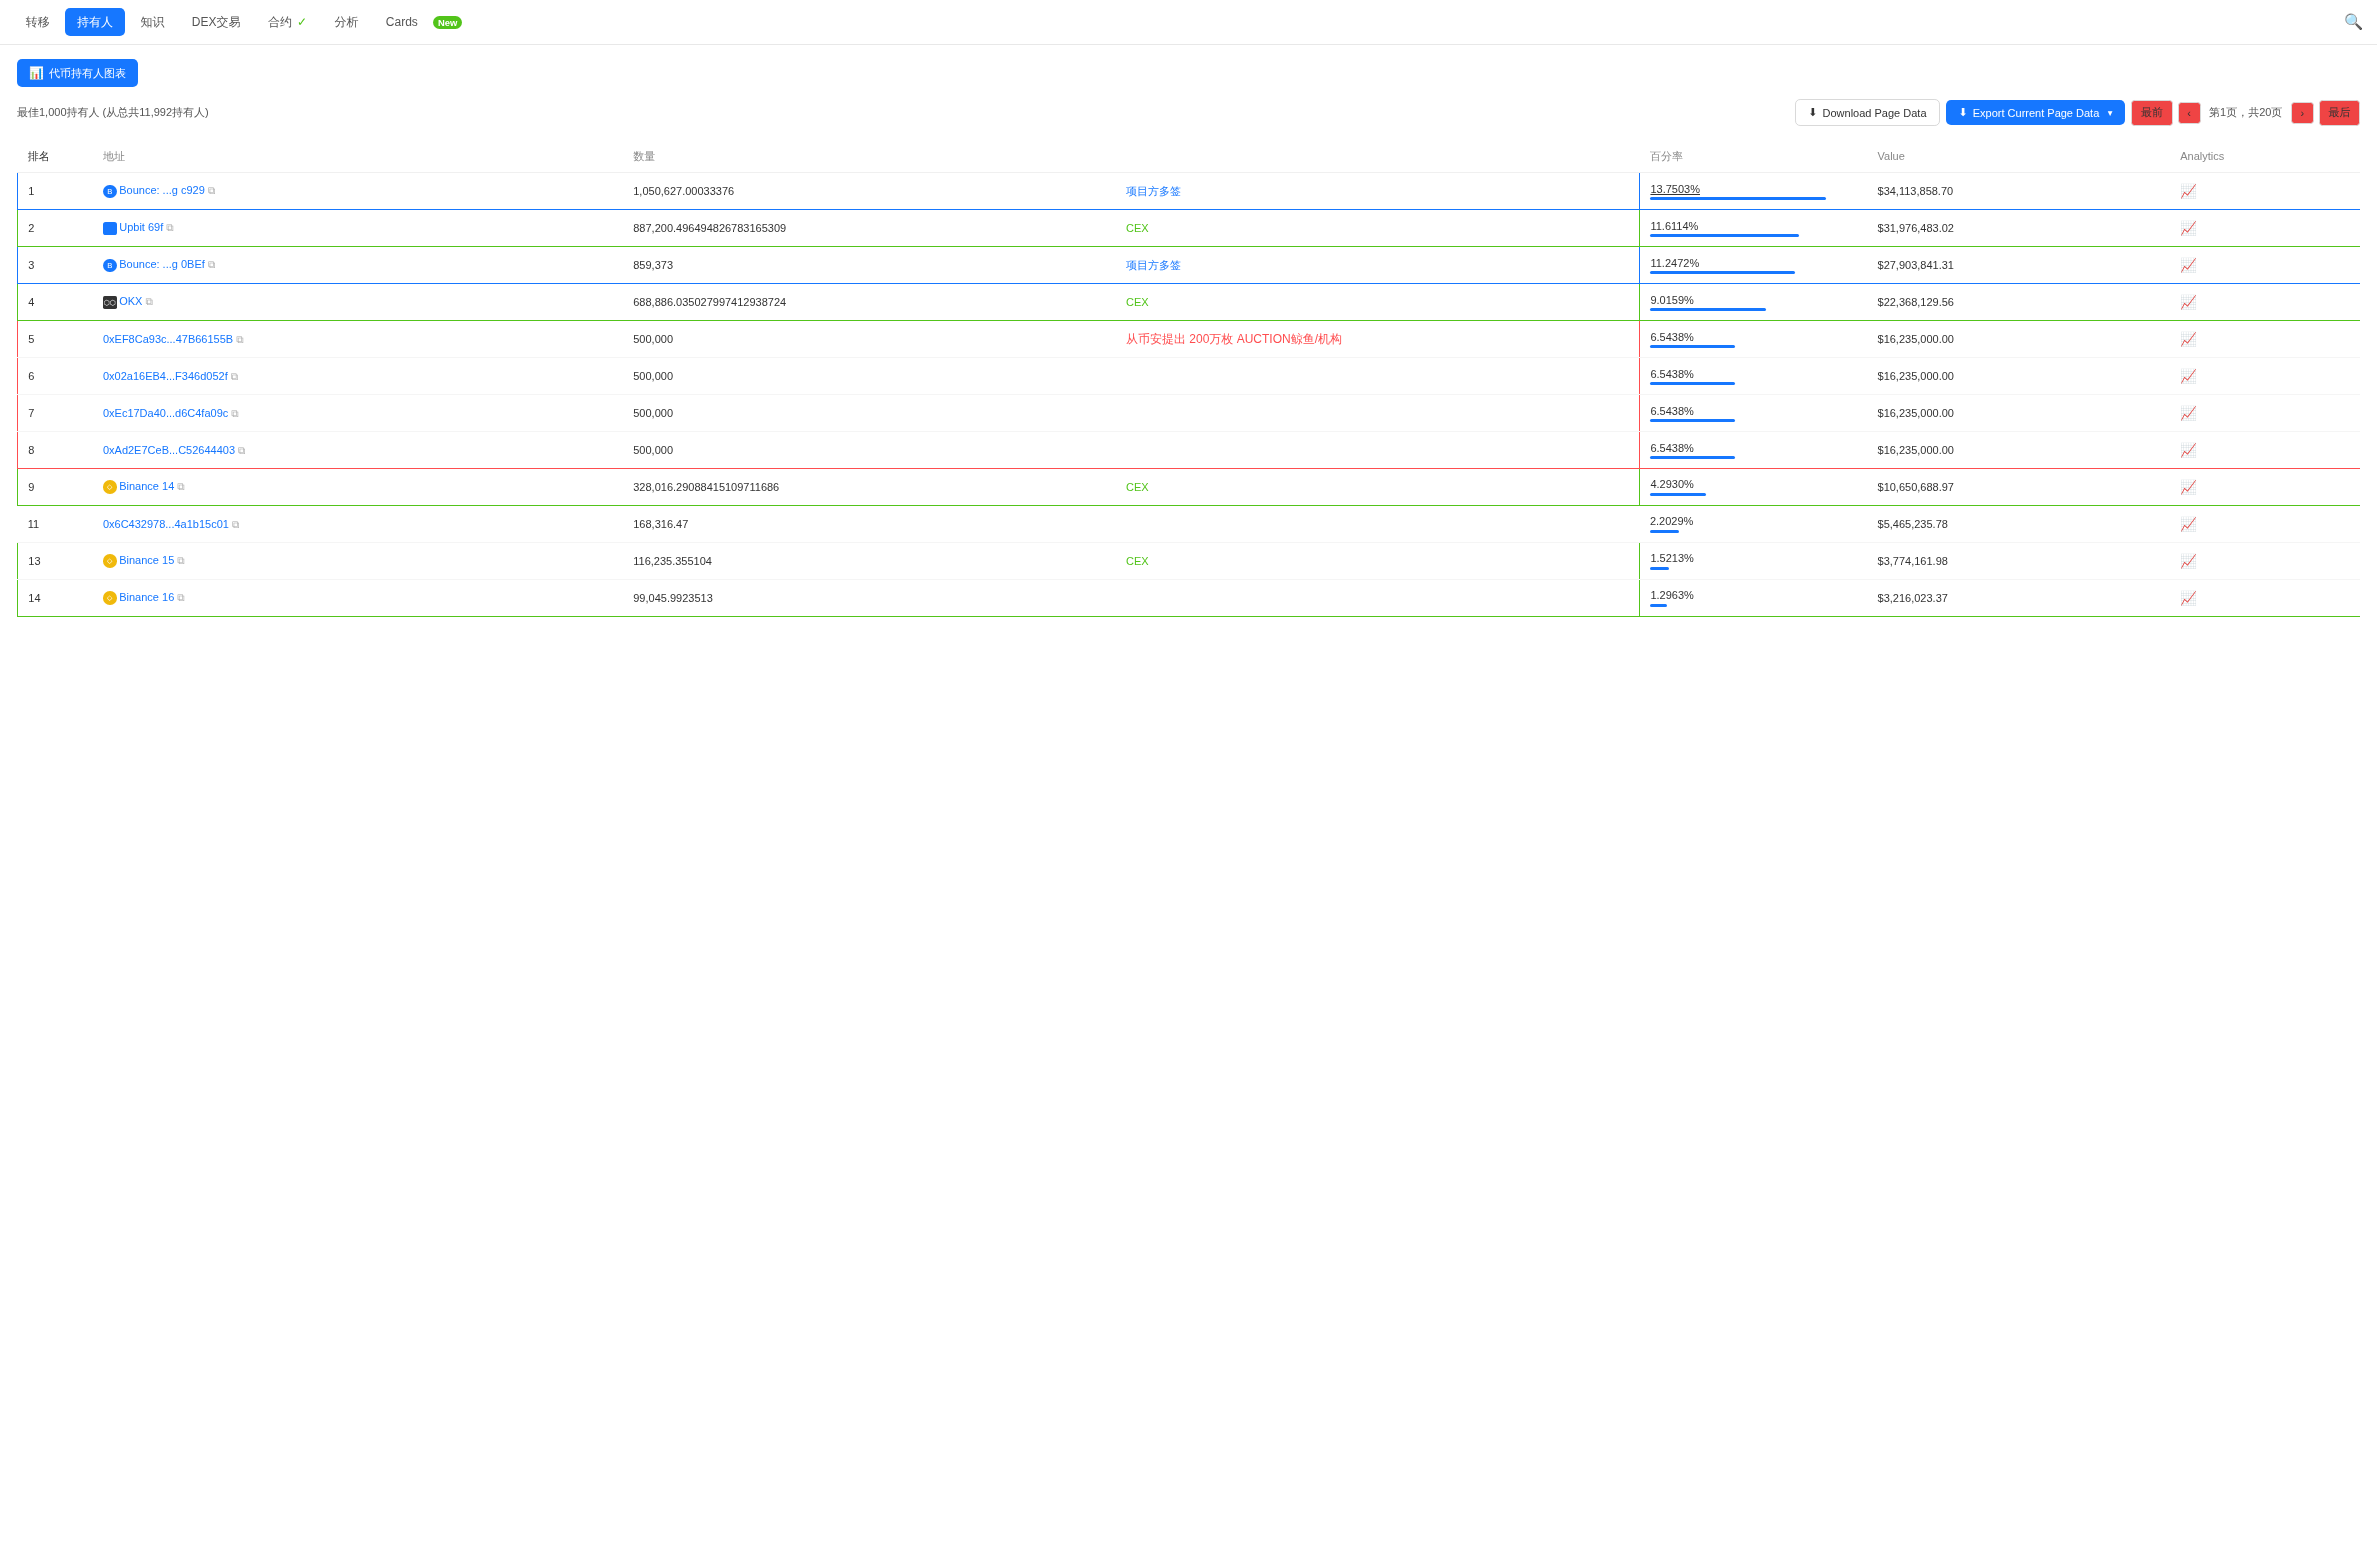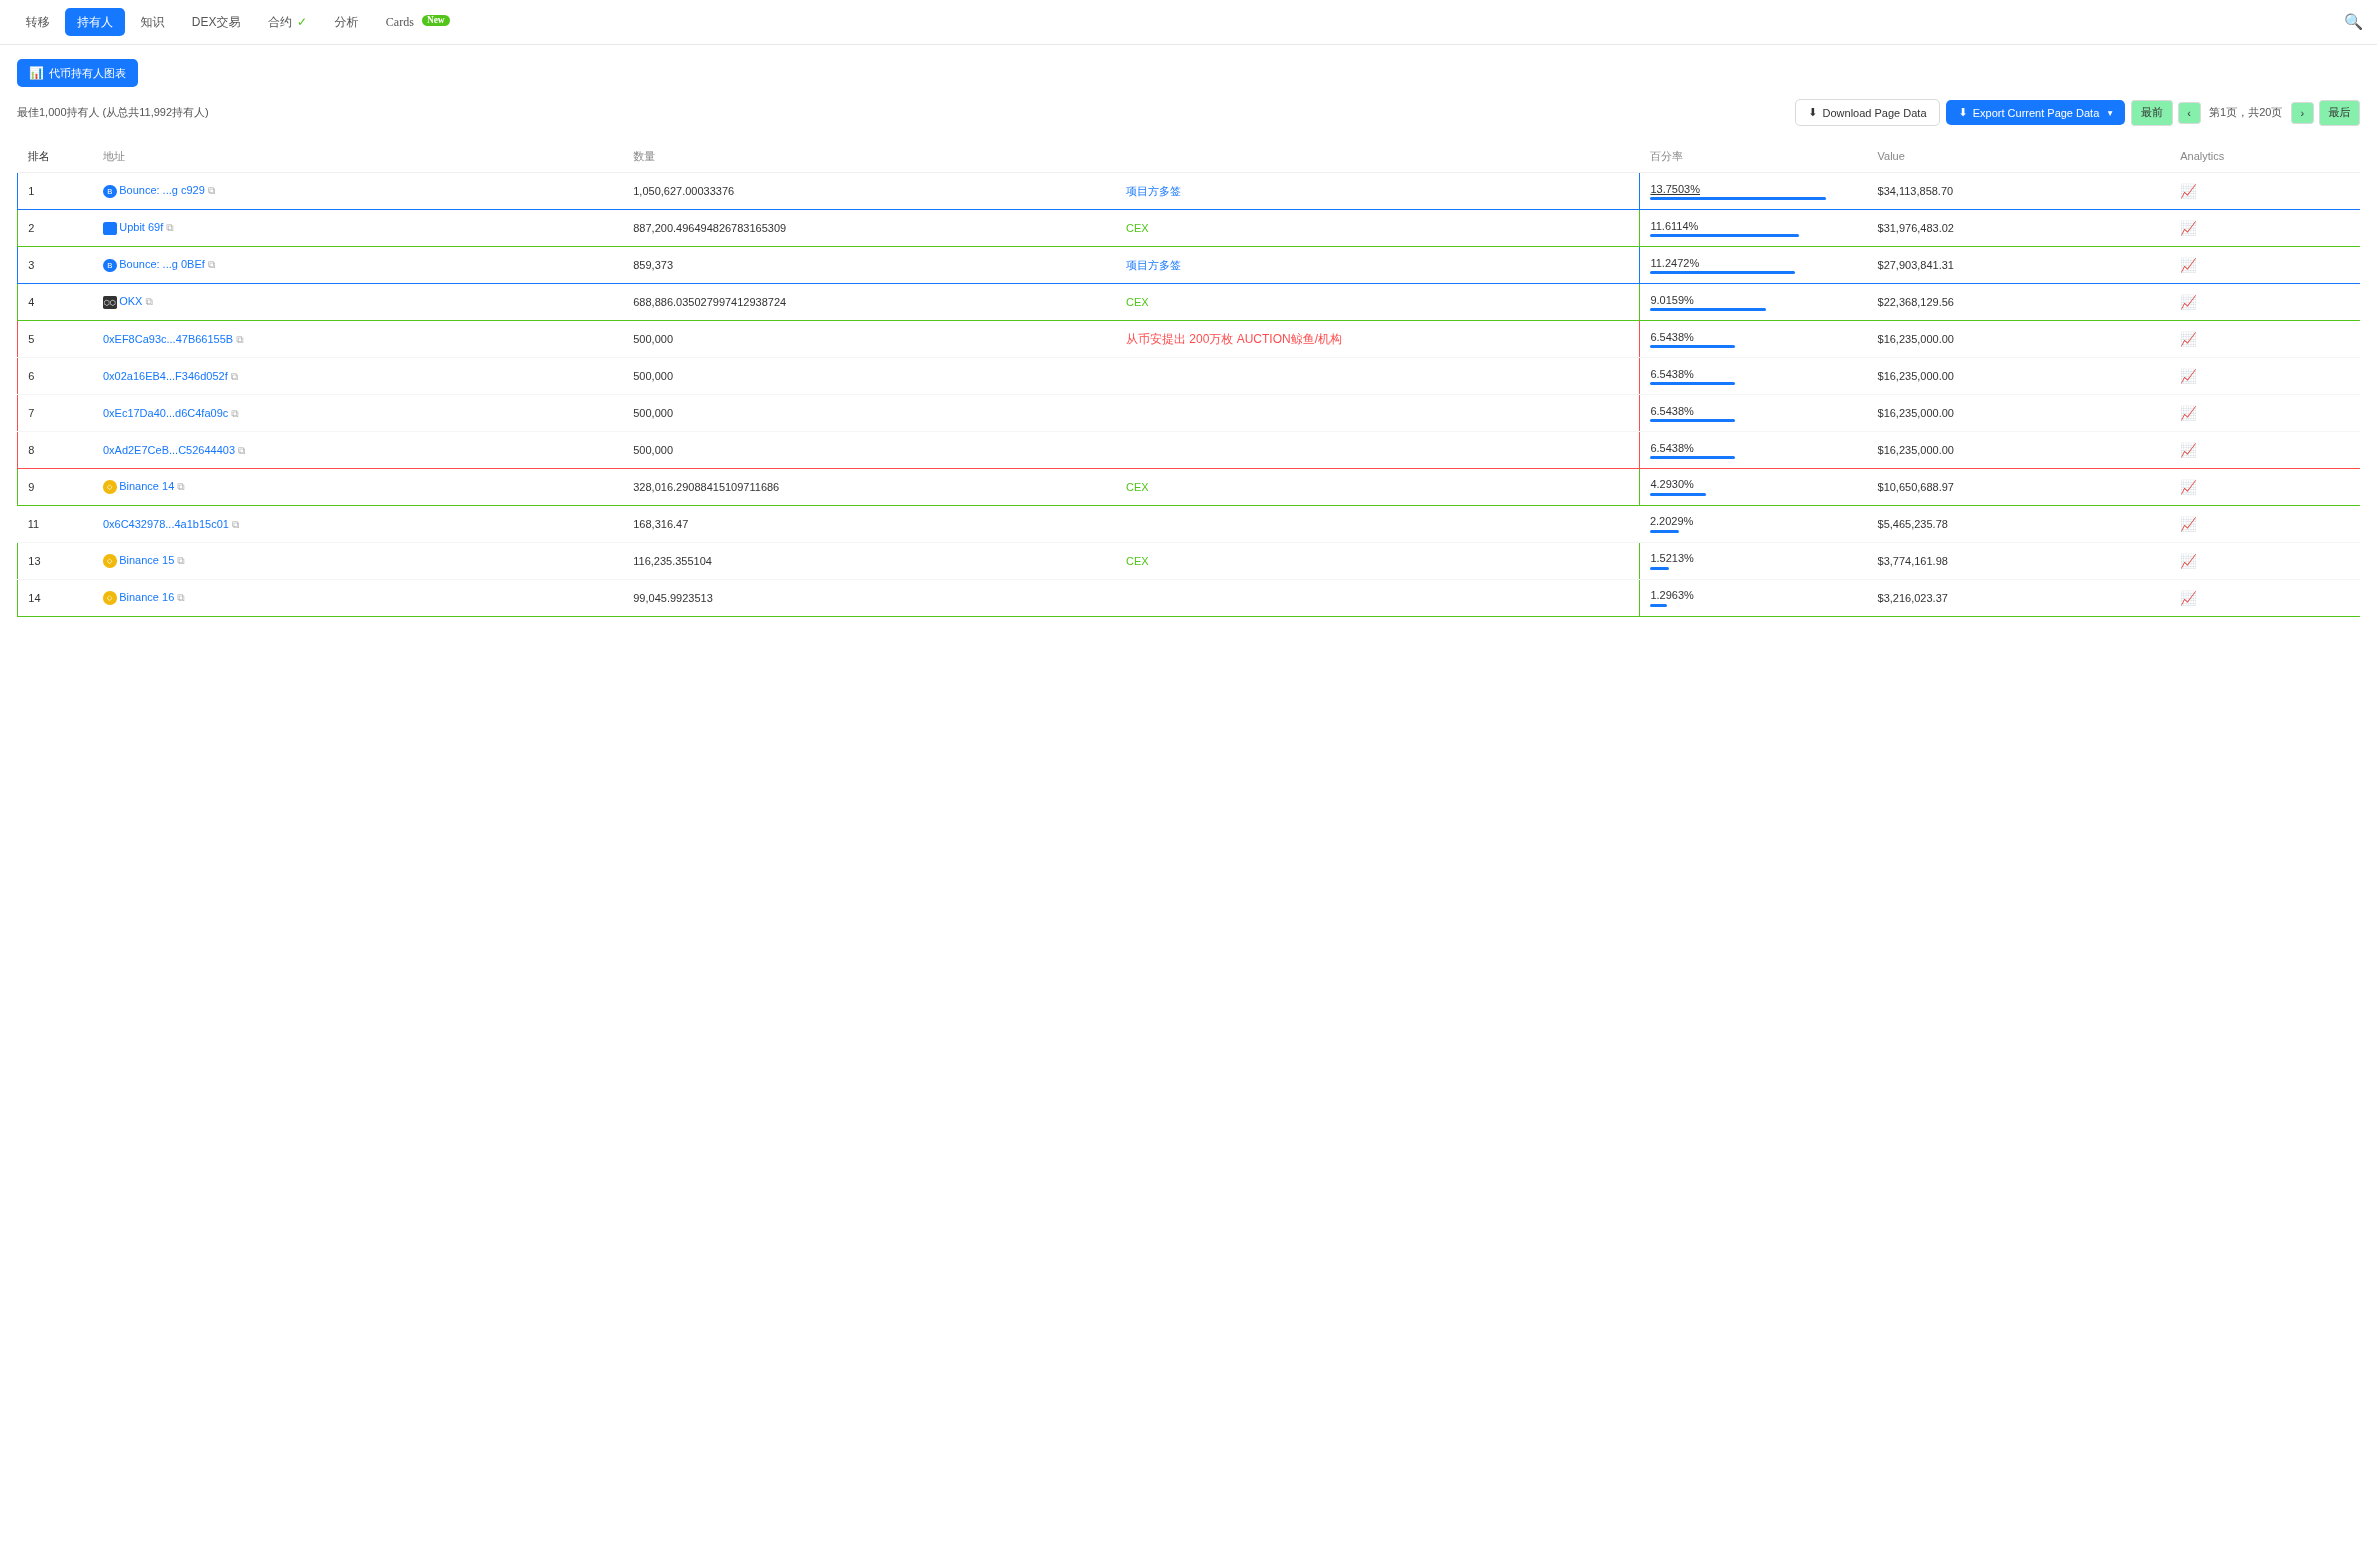--- a/index.html
+++ b/index.html
@@ -2,42 +2,42 @@
 <html style="font-size:13.7px"><head>
   <meta charset="utf-8">
   <style>
     * { box-sizing: border-box; margin: 0; padding: 0; }
     body { font-family: -apple-system, BlinkMacSystemFont, 'Segoe UI', sans-serif; background: #fff; font-size: 12px; color: #333; }
 
     
     .top-nav { display: flex; align-items: center; padding: 0 13.7px; height: 45px; border-bottom: 0.9px solid #e8e8e8; gap: 3.4px; }
     .nav-item { padding: 5.1px 12px; border-radius: 5.1px; cursor: pointer; font-size: 12px; color: #555; }
     .nav-item.active { background: #1677ff; color: #fff; }
-    .nav-item-cards { display: flex; align-items: flex-start; gap: 8px; font-family: Liberation Serif, serif; }
+    .nav-item-cards { display: flex; align-items: flex-end; gap: 15px; }
     .new-badge { background: #52c41a; color: #fff; font-size: 9.4px; padding: 0.9px 5.1px; border-radius: 8.6px; font-weight: 600; }
     .nav-search { margin-left: auto; cursor: pointer; color: #666; font-size: 15.4px; }
 
     
     .main { padding: 13.7px 17px; }
 
     
     .chart-btn { display: inline-flex; align-items: center; gap: 5.1px; background: #1677ff; color: #fff; border: none; border-radius: 5.1px; padding: 6.9px 12px; cursor: pointer; font-size: 11px; margin-bottom: 12px; }
     .chart-btn-icon { font-size: 12px; }
 
     
     .subtitle-row { display: flex; align-items: center; justify-content: space-between; margin-bottom: 13.7px; }
     .subtitle { font-size: 11px; color: #555; }
 
     .action-buttons { display: flex; align-items: center; gap: 6.9px; }
     .download-btn { display: inline-flex; align-items: center; gap: 5.1px; border: 0.9px solid #d9d9d9; border-radius: 5.1px; padding: 6px 12px; cursor: pointer; font-size: 11px; color: #333; background: #fff; }
     .export-btn { display: inline-flex; align-items: center; gap: 5.1px; border: none; border-radius: 5.1px; padding: 6px 12px; cursor: pointer; font-size: 11px; color: #fff; background: #1677ff; }
     .export-btn .chevron { font-size: 9.4px; margin-left: 3.4px; }
 
     .pagination { display: flex; align-items: center; gap: 5.1px; }
-    .page-btn { padding: 4.3px 8.6px; border: 0.9px solid #d9d9d9; border-radius: 3.4px; cursor: pointer; font-size: 11px; color: #333; background: #86efac; }
+    .page-btn { padding: 4.3px 8.6px; border: 0.9px solid #d9d9d9; border-radius: 3.4px; cursor: pointer; font-size: 11px; color: #333; background: #ef4444; }
     .page-text { font-size: 11px; color: #555; padding: 0 3.4px; }
 
     
     .table-wrap { width: 100%; overflow-x: auto; }
     table { width: 100%; border-collapse: collapse; }
     thead th { text-align: left; padding: 8.6px 10.3px; font-size: 11px; color: #888; font-weight: 500; border-bottom: 0.9px solid #f0f0f0; }
     tbody td { padding: 9.4px 10.3px; font-size: 11px; border-bottom: 0.9px solid #f5f5f5; vertical-align: middle; }
     .rank-col { width: 34px; color: #333; }
     .addr-col { width: 240px; }
     .qty-col { width: 223px; }

